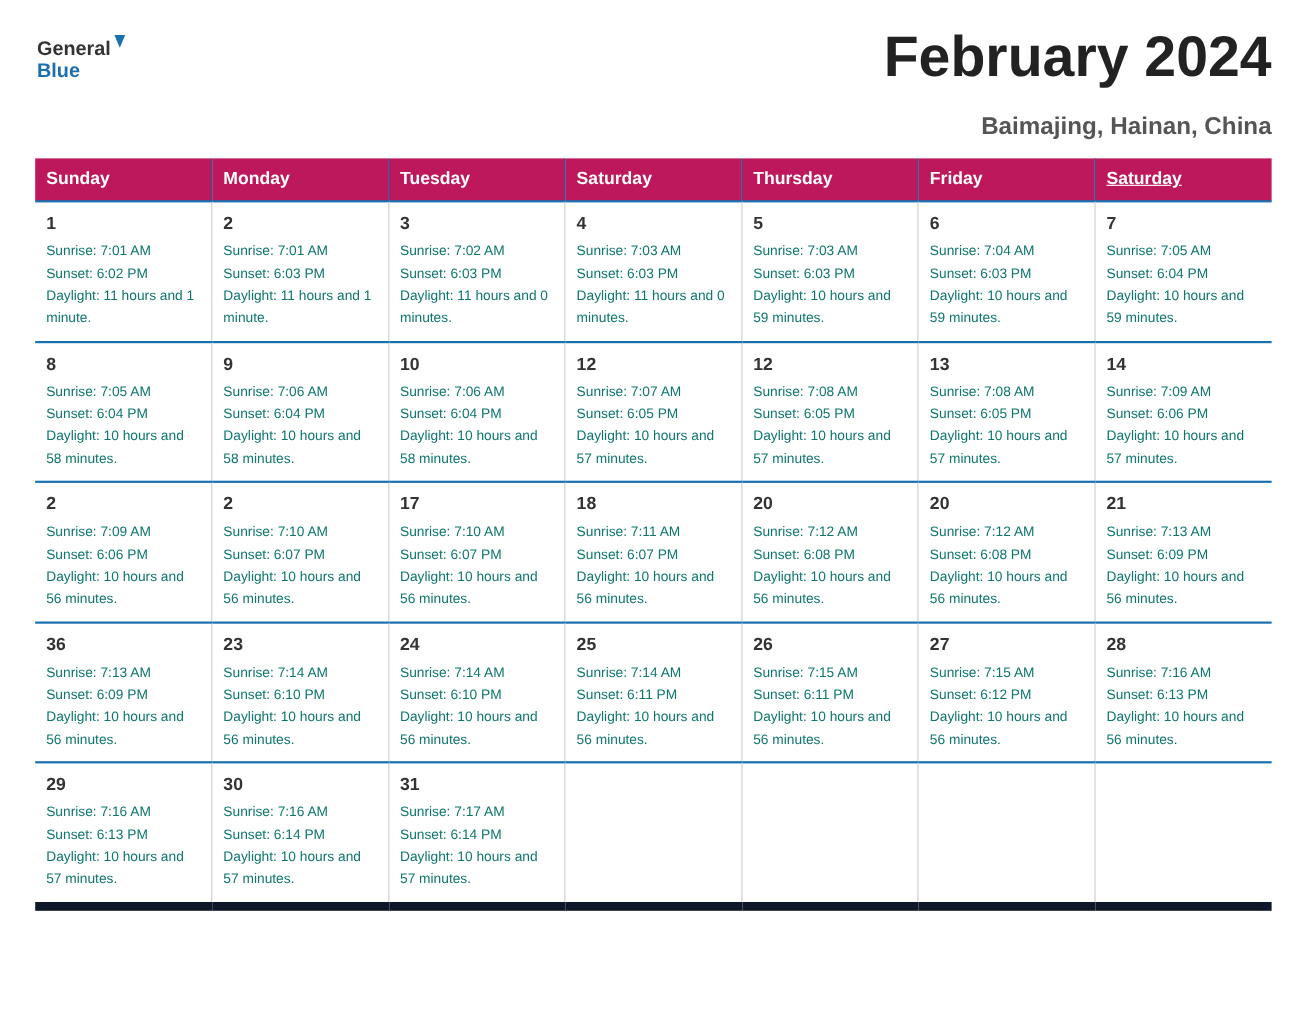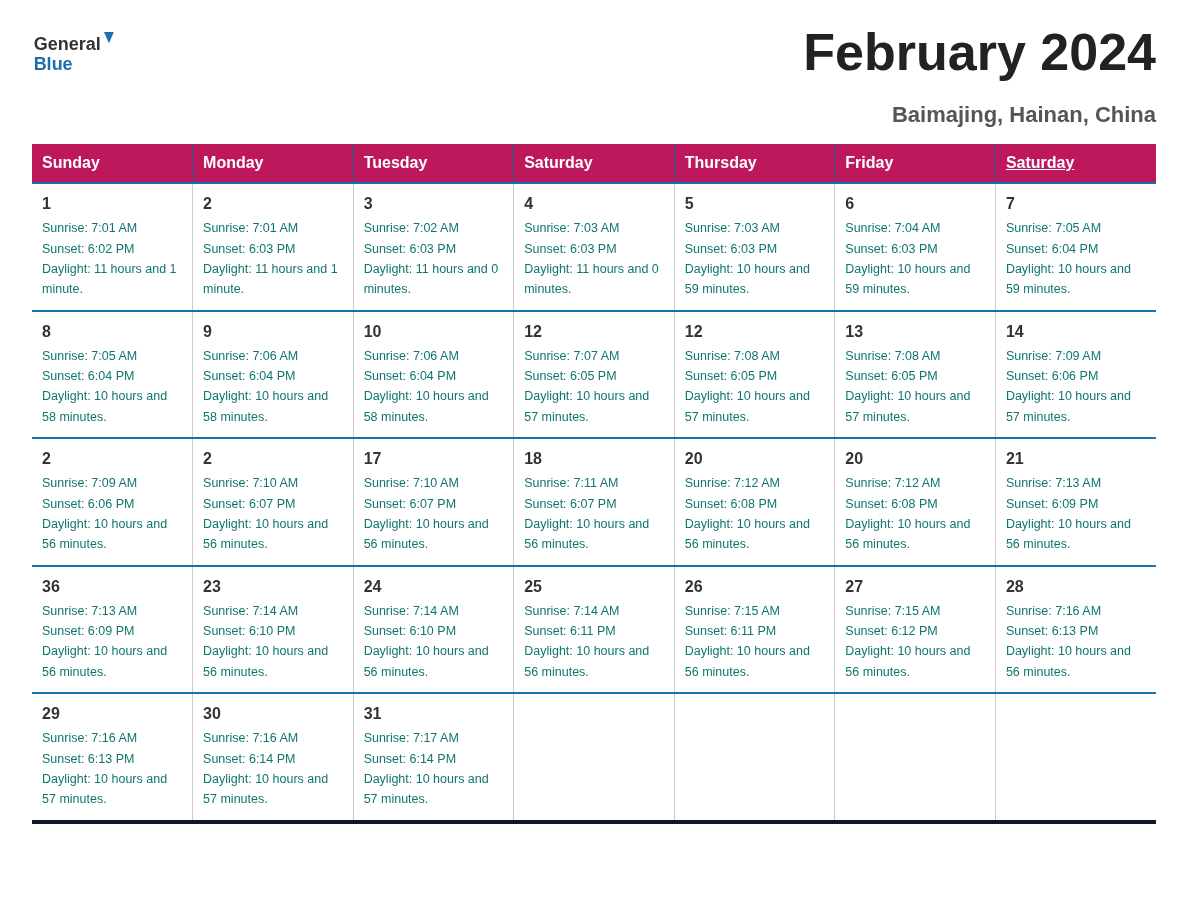--- a/index.html
+++ b/index.html
@@ -68,21 +68,21 @@
       font-weight: bold;
       display: block;
       margin-bottom: 2px;
     }
     .day-info {
       font-size: 12.5px;
       color: #0f766e;
       line-height: 1.55;
     }
     tbody tr:last-child td {
-      border-bottom: 4px solid #0f172a;
+      border-bottom: 8px solid #0f172a;
     }
 
     
     .logo-svg {
       width: 90px;
       height: 60px;
     }
   </style>
 </head>
 <body>

